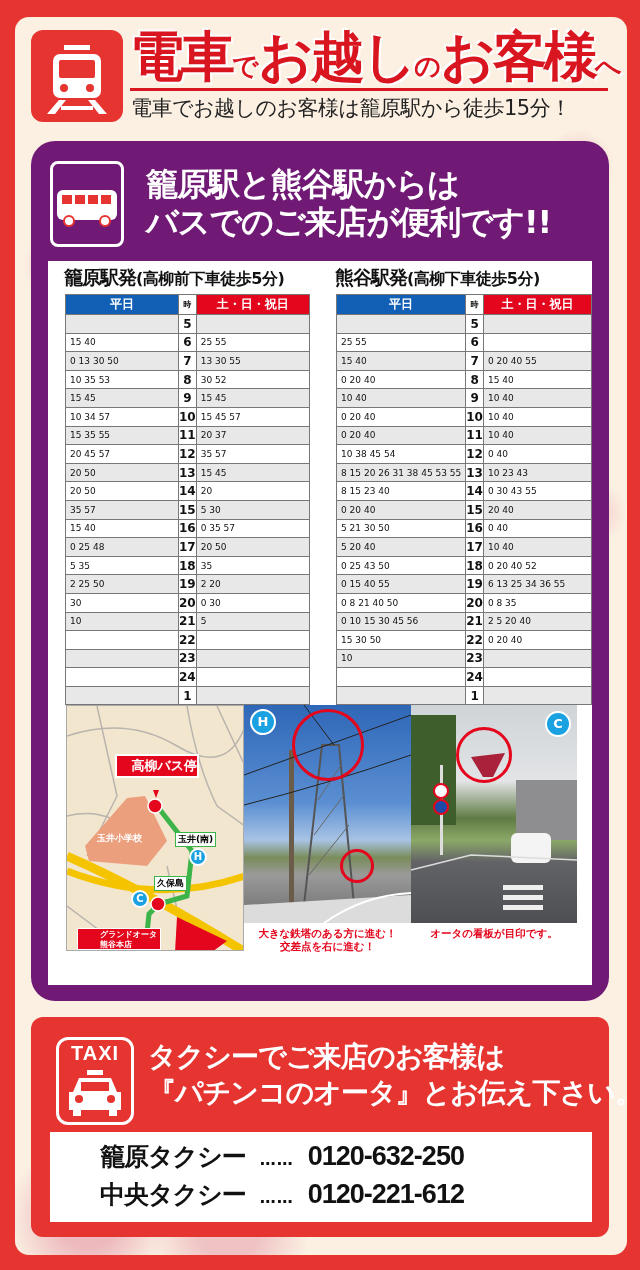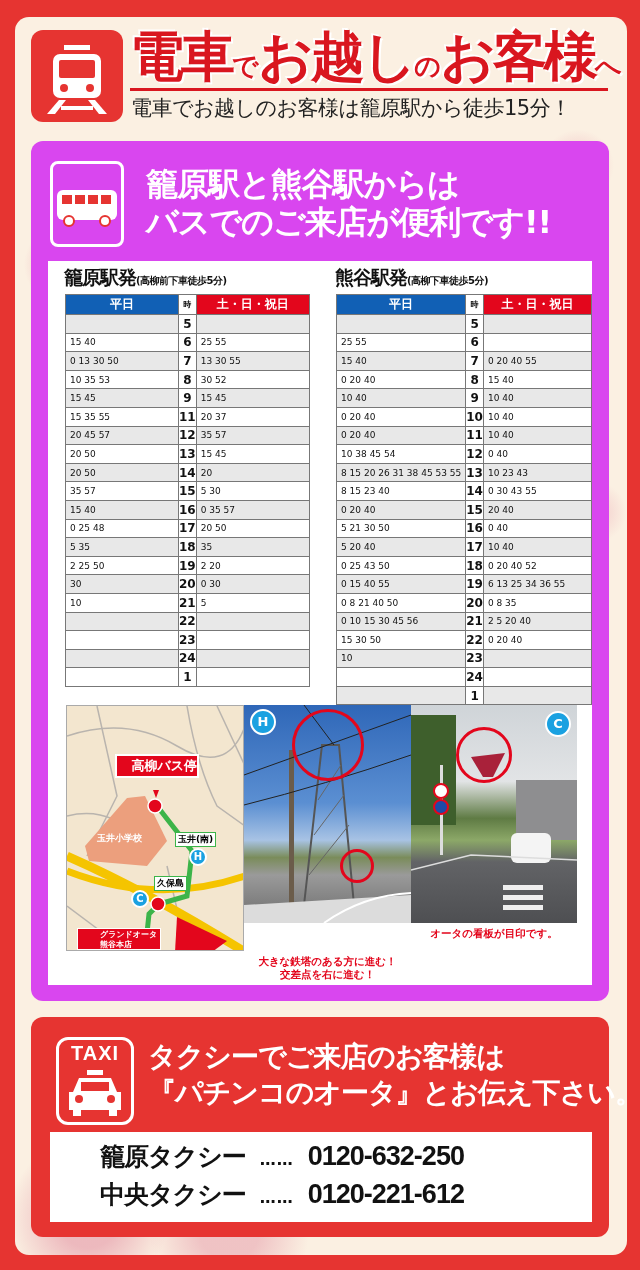--- a/index.html
+++ b/index.html
@@ -37,38 +37,38 @@
   .title-rule {
     position: absolute; left: 130px; top: 88px; width: 478px; height: 3px; background: #d9161f;
   }
   .title-sub {
     position: absolute; left: 131px; top: 94px; font-size: 21px; color: #222;
     white-space: nowrap; letter-spacing: -0.5px; text-align: right;
   }
   
   .bus-panel {
     position: absolute; left: 31px; top: 141px; width: 578px; height: 860px;
-    background: #d946ef; border-radius: 12px;
+    background: #701a75; border-radius: 24px;
   }
   .bus-icon-box {
     position: absolute; left: 19px; top: 20px; width: 74px; height: 86px;
     border: 3px solid #fff; border-radius: 8px;
   }
   .bus-heading {
     position: absolute; left: 115px; top: 24px; color: #fff; font-weight: bold;
     font-size: 32px; line-height: 38px; letter-spacing: -1px; white-space: nowrap;
   }
   .bus-white {
     position: absolute; left: 17px; top: 120px; width: 544px; height: 724px; background: #fff;
   }
   .station-title {
     position: absolute; top: 4px; font-weight: bold; font-size: 19px; color: #111;
     white-space: nowrap; letter-spacing: -1px;
   }
-  .station-title .note { font-size: 10px; letter-spacing: -0.5px; margin-top: 8px; }
+  .station-title .note { font-size: 16px; letter-spacing: -0.5px; margin-top: 8px; }
   .tt {
     position: absolute; top: 33px; border-collapse: collapse; font-size: 9px; color: #111;
   }
   .tt td, .tt th { border: 1px solid #777; height: 18.6px; padding: 0 4px; white-space: nowrap; }
   .tt th { font-size: 12px; color: #fff; font-weight: bold; height: 20px; }
   .tt th.wd { background: #1160b5; }
   .tt th.we { background: #e3061c; }
   .tt th.h { background: #fff; color: #111; font-size: 8px; padding: 0; }
   .tt td.h { font-size: 12px; font-weight: bold; text-align: center; padding: 0; width: 14px; background: #fff; }
   .tt tr:nth-child(odd) td:not(.h) { background: #e8e8e8; }
@@ -181,20 +181,25 @@
           </tr>
           <tr>
             <td class="c">10  35  53</td>
             <td class="h">8</td>
             <td class="c">30  52</td>
           </tr>
           <tr>
             <td class="c">15  45</td>
             <td class="h">9</td>
             <td class="c">15  45</td>
+          </tr>
+          <tr>
+            <td class="c">10  34  57</td>
+            <td class="h">10</td>
+            <td class="c">15  45  57</td>
           </tr>
           <tr>
             <td class="c">15  35 55</td>
             <td class="h">11</td>
             <td class="c">20  37</td>
           </tr>
           <tr>
             <td class="c">20  45  57</td>
             <td class="h">12</td>
             <td class="c">35  57</td>
@@ -425,21 +430,21 @@
         <path d="M65 170 L105 120 M70 130 L100 90 M74 95 L97 60" stroke="#666" stroke-width="1" fill="none"></path>
         <rect x="45" y="45" width="5" height="170" fill="#6b5c4a"></rect>
         <path d="M0 100 Q80 80 167 50 M0 70 L167 10 M60 0 L90 40" stroke="#222" stroke-width="1" fill="none"></path>
         <path d="M0 200 L167 190 L167 218 L0 218 Z" fill="#dcdcdc"></path>
         <path d="M80 218 Q120 190 167 188" stroke="#fff" stroke-width="2" fill="none"></path>
       </svg>
       <div class="ring" style="left:48px;top:4px;width:72px;height:72px"></div>
       <div class="ring" style="left:96px;top:144px;width:34px;height:34px"></div>
       <div class="marker" style="left:6px;top:4px;width:26px;height:26px;line-height:22px">H</div>
     </div>
-    <div class="cap" style="left:196px;top:694px;width:167px">
+    <div class="cap" style="left:196px;top:666px;width:167px">
       <div>大きな鉄塔のある方に進む！</div>
       <div>交差点を右に進む！</div>
     </div>
 
     <div class="photo photo-c">
       <svg width="166" height="218" viewBox="0 0 166 218" style="position:absolute;left:0;top:0">
         <rect x="0" y="10" width="45" height="110" fill="#3e5f2c"></rect>
         <rect x="105" y="75" width="61" height="60" fill="#8e8e90"></rect>
         <rect x="29" y="60" width="3" height="90" fill="#ddd"></rect>
         <circle cx="30" cy="86" r="7" fill="#fff" stroke="#e3061c" stroke-width="2"></circle>

